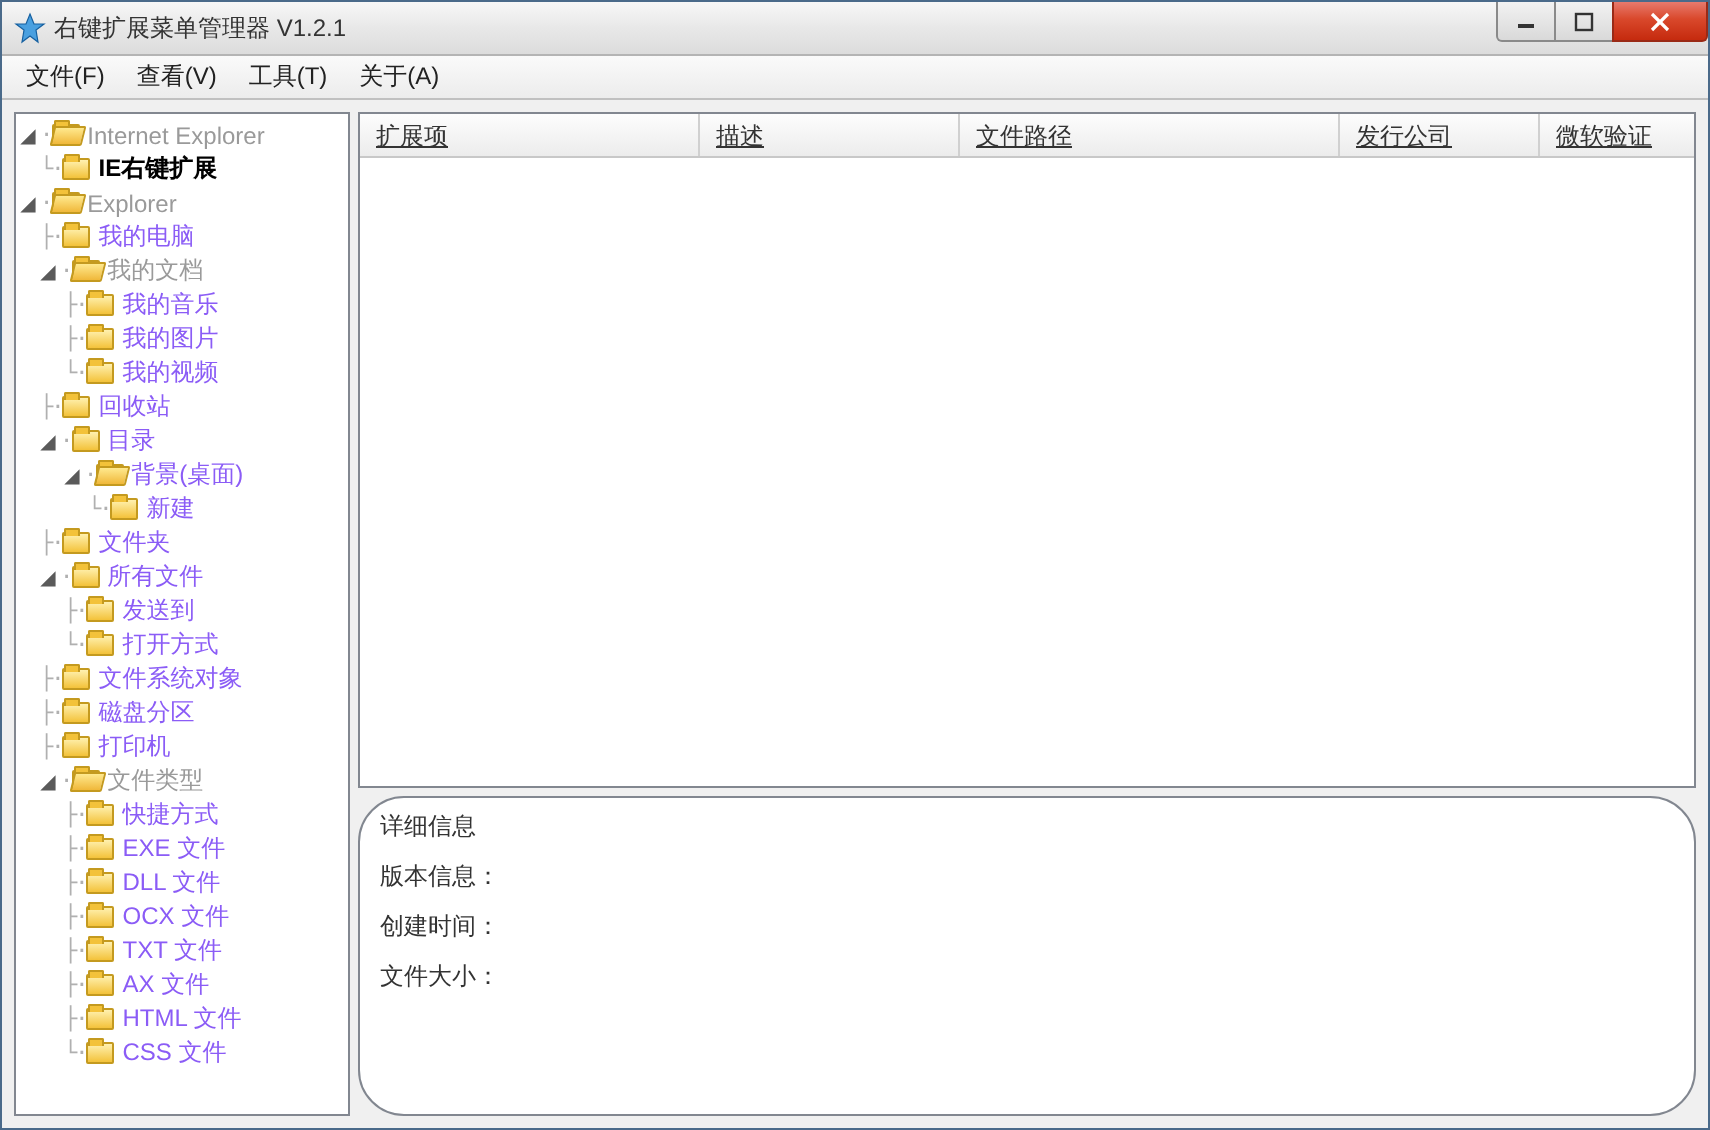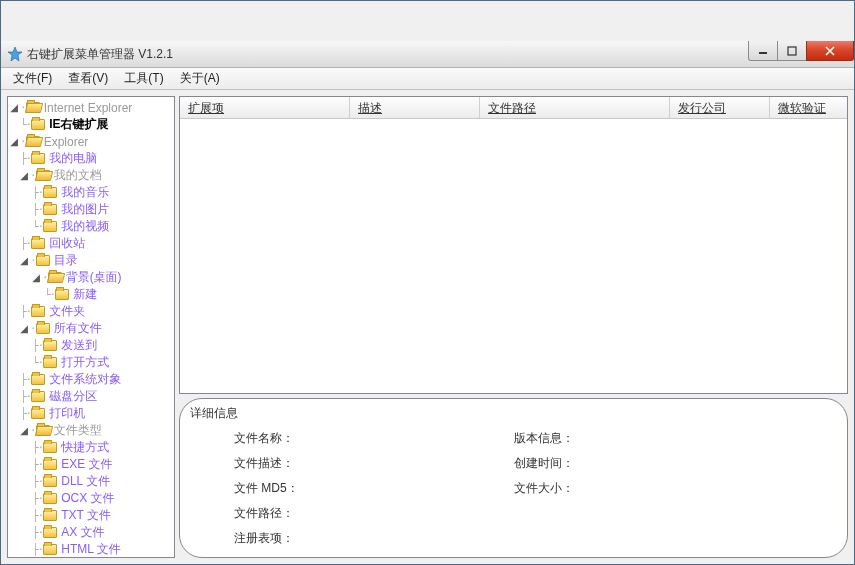--- a/index.html
+++ b/index.html
@@ -19,21 +19,20 @@
   display: flex;
   flex-direction: column;
 }
 .titlebar {
   height: 27px;
   background: linear-gradient(to bottom, #f7f7f7 0%, #e8e8e8 50%, #dcdcdc 100%);
   border-bottom: 1px solid #b4b4b4;
   display: flex;
   align-items: center;
   padding-left: 6px;
-  margin-top: 40px;
 }
 .titlebar .app-icon { margin-right: 4px; }
 .titlebar .title { color: #333; font-size: 12px; flex: 0 0 auto; }
 .titlebar .spacer { flex: 1; }
 .winbtns { display: flex; align-items: flex-start; height: 100%; }
 .winbtn {
   width: 30px; height: 20px;
   border: 1px solid #8a8a8a; border-top: none;
   margin-left: -1px;
   display: flex; align-items: center; justify-content: center;
@@ -398,27 +397,20 @@
           <div class="col" style="width:190px">文件路径</div>
           <div class="col" style="width:100px">发行公司</div>
           <div class="col" style="flex:1;border-right:none">微软验证</div>
         </div>
         <div class="list-body"></div>
       </div>
 
       <div class="panel detail-panel">
         <div class="detail-title">详细信息</div>
         <div class="detail-grid">
-          <div class="detail-col left">
-            <div class="detail-row">文件名称：</div>
-            <div class="detail-row">文件描述：</div>
-            <div class="detail-row">文件 MD5：</div>
-            <div class="detail-row">文件路径：</div>
-            <div class="detail-row">注册表项：</div>
-          </div>
           <div class="detail-col right">
             <div class="detail-row">版本信息：</div>
             <div class="detail-row">创建时间：</div>
             <div class="detail-row">文件大小：</div>
           </div>
         </div>
       </div>
     </div>
 
   </div>

